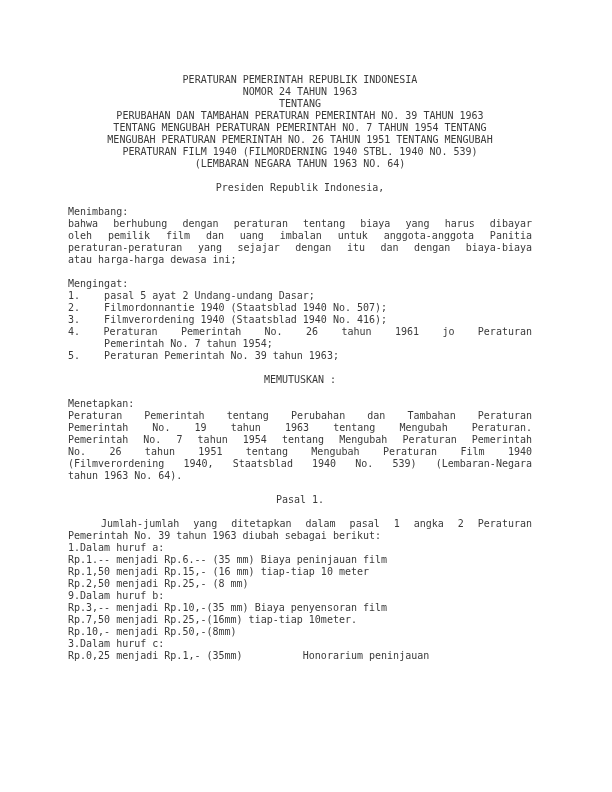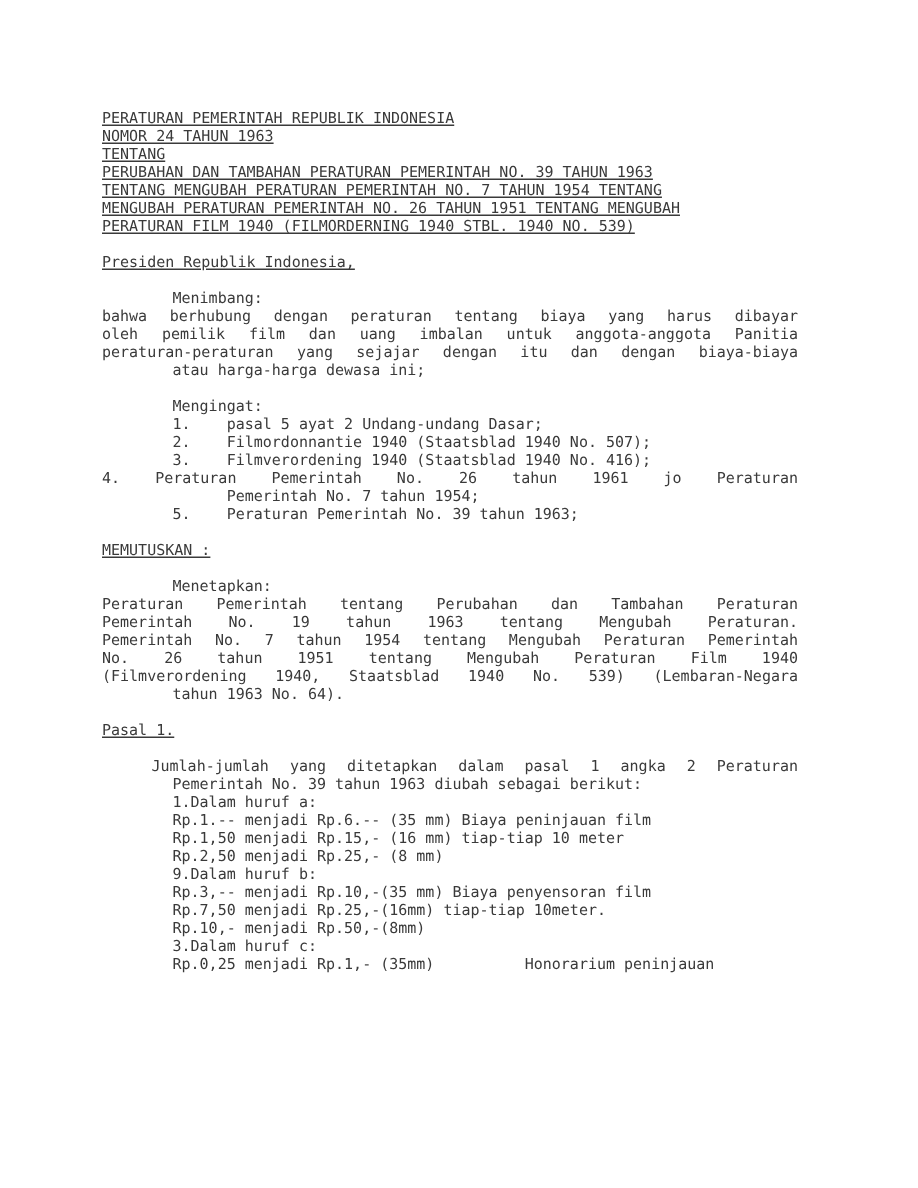--- a/index.html
+++ b/index.html
@@ -21,38 +21,39 @@
     color: #3a3a3a;
   }
   .doc-body {
     position: absolute;
     left: 68px;
     top: 74px;
     width: 464px;
   }
   .block + .block { margin-top: 12px; }
   .ln { height: 12px; }
-  .s-c { white-space: pre; text-decoration: underline; }
-  .s-l { text-align: left; white-space: pre; margin-left: 47px; }
+  .s-c { text-align: center; white-space: pre; }
+  .s-l { text-align: left; white-space: pre; }
   .s-j { text-align: justify; text-align-last: justify; white-space: normal; }
   .s-ji { text-align: justify; text-align-last: justify; white-space: normal; text-indent: 33px; }
 </style>
 </head>
 <body>
 
 <div class="page">
   <div class="doc-body">
       <div class="block">
         <div class="ln s-c">PERATURAN PEMERINTAH REPUBLIK INDONESIA</div>
         <div class="ln s-c">NOMOR 24 TAHUN 1963</div>
         <div class="ln s-c">TENTANG</div>
         <div class="ln s-c">PERUBAHAN DAN TAMBAHAN PERATURAN PEMERINTAH NO. 39 TAHUN 1963</div>
         <div class="ln s-c">TENTANG MENGUBAH PERATURAN PEMERINTAH NO. 7 TAHUN 1954 TENTANG</div>
         <div class="ln s-c">MENGUBAH PERATURAN PEMERINTAH NO. 26 TAHUN 1951 TENTANG MENGUBAH</div>
         <div class="ln s-c">PERATURAN FILM 1940 (FILMORDERNING 1940 STBL. 1940 NO. 539)</div>
+        <div class="ln s-c">(LEMBARAN NEGARA TAHUN 1963 NO. 64)</div>
       </div>
       <div class="block">
         <div class="ln s-c">Presiden Republik Indonesia,</div>
       </div>
       <div class="block">
         <div class="ln s-l">Menimbang:</div>
         <div class="ln s-j">bahwa berhubung dengan peraturan tentang biaya yang harus dibayar</div>
         <div class="ln s-j">oleh pemilik film dan uang imbalan untuk anggota-anggota Panitia</div>
         <div class="ln s-j">peraturan-peraturan yang sejajar dengan itu dan dengan biaya-biaya</div>
         <div class="ln s-l">atau harga-harga dewasa ini;</div>

